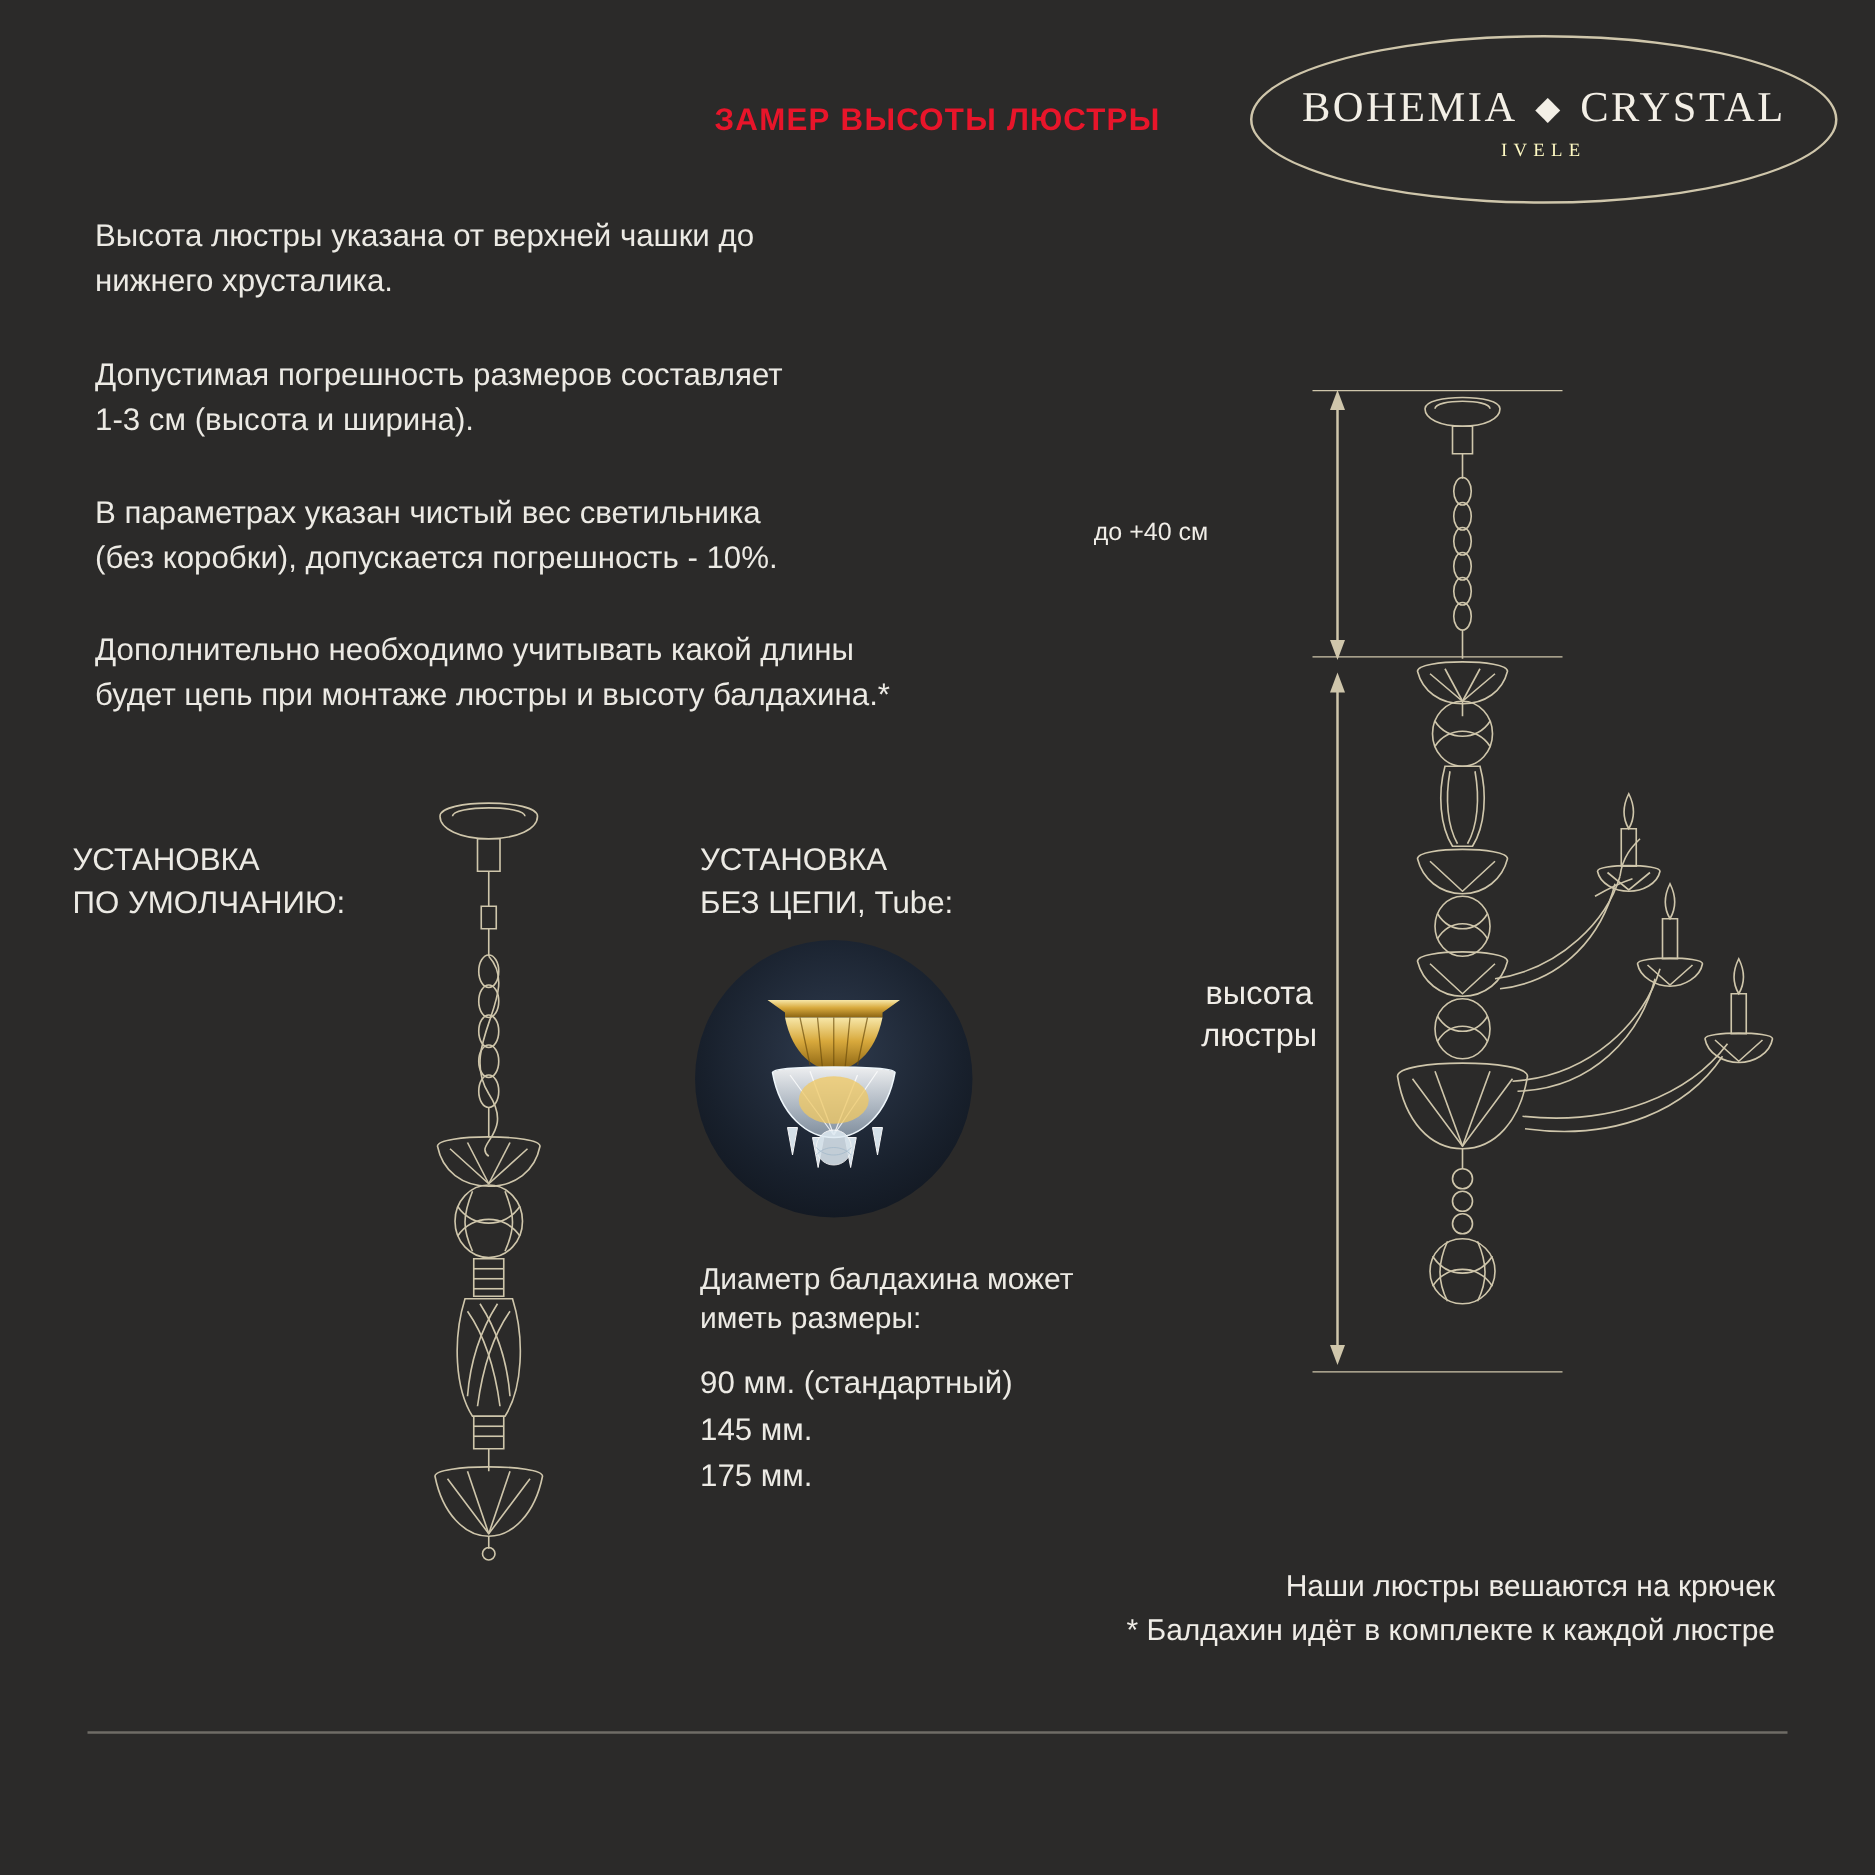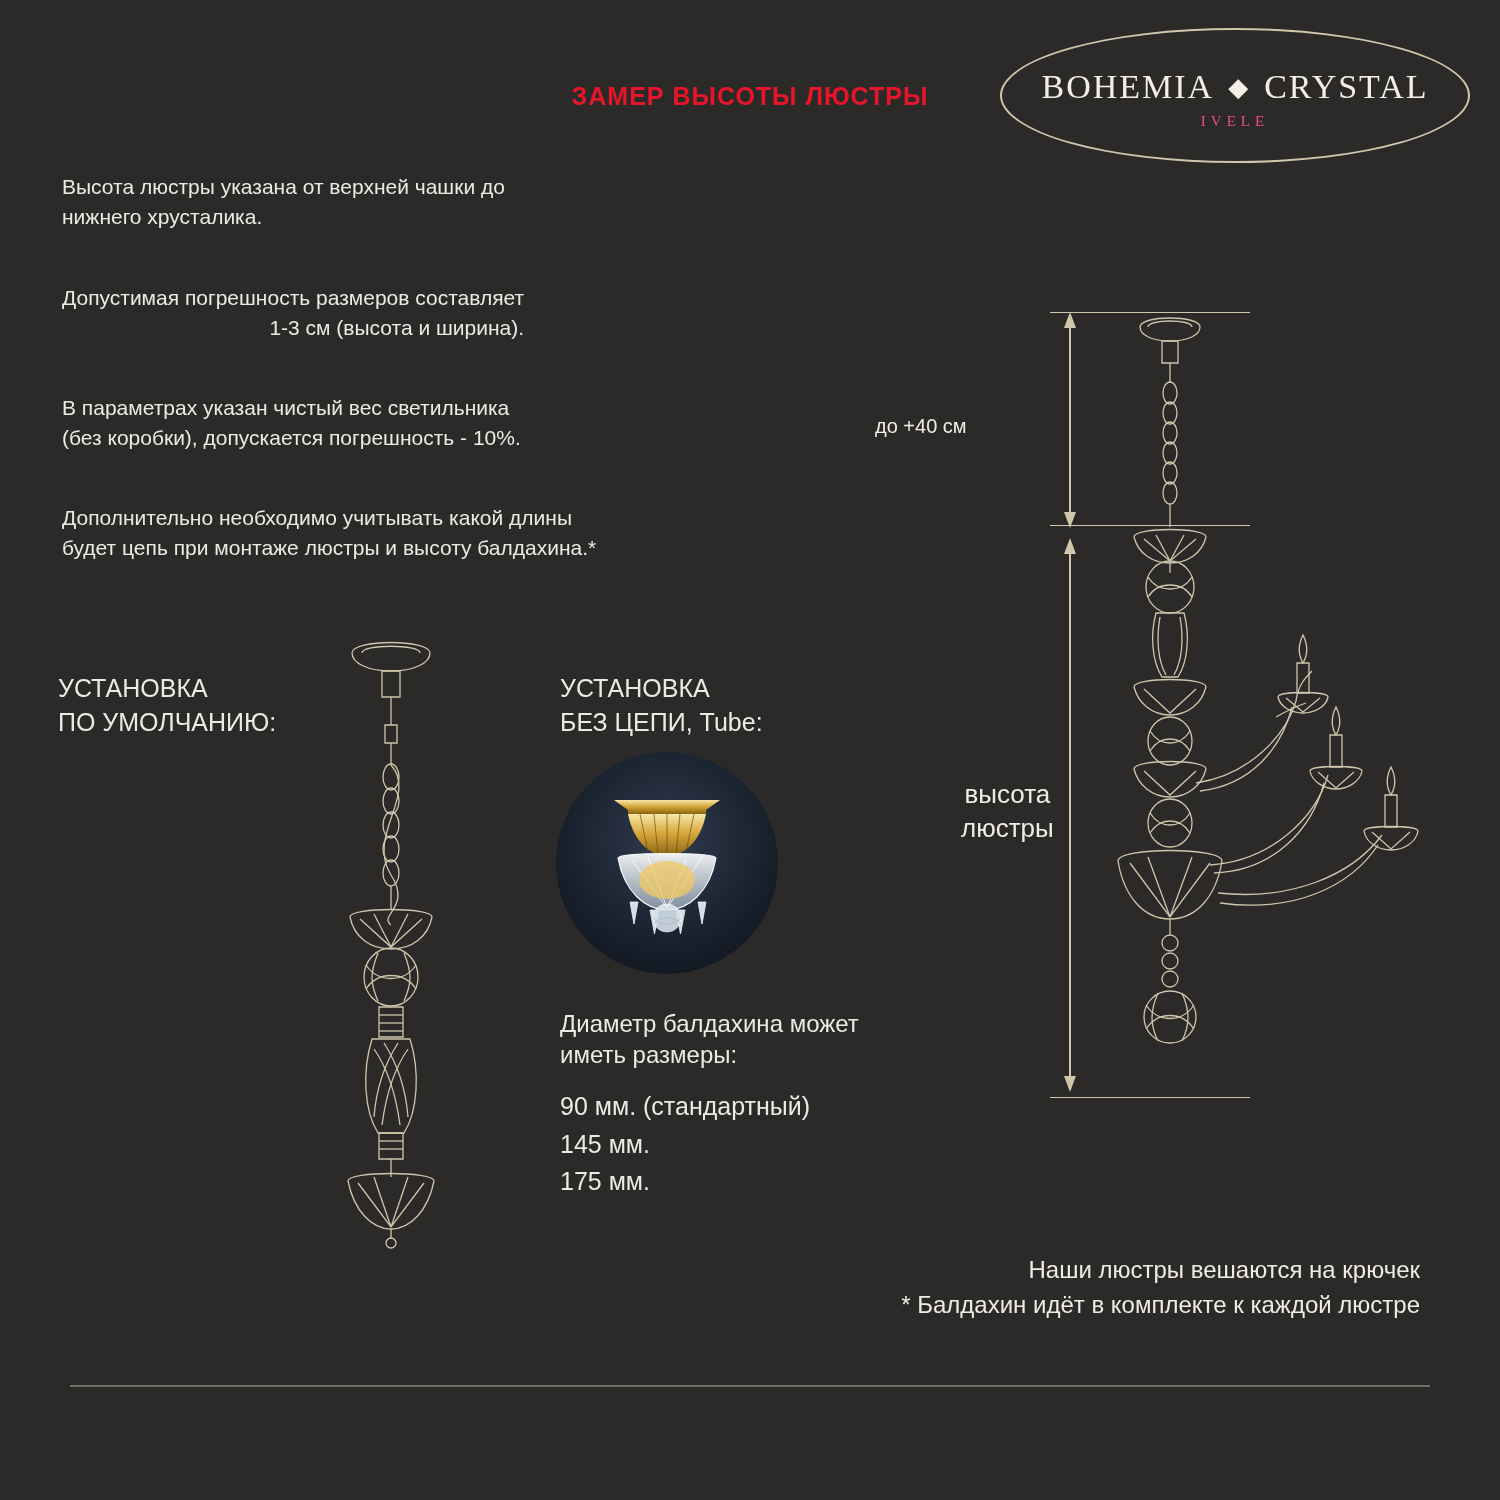--- a/index.html
+++ b/index.html
@@ -65,34 +65,34 @@
   }
   .logo .sub {
     position: absolute;
     left: 0;
     top: 85px;
     width: 470px;
     text-align: center;
     font-family: "Liberation Serif", serif;
     font-size: 15px;
     letter-spacing: 5px;
-    color: #ec4899;
+    color: #fef9c3;
   }
 
   
   .para {
     position: absolute;
-    left: 62px;
-    font-size: 21px;
+    left: 76px;
+    font-size: 25px;
     line-height: 1.42;
     color: #eceae4;
     white-space: pre-line;
   }
   .p1 { top: 172px; }
-  .p2 { top: 283px; text-align: right; }
+  .p2 { top: 283px; }
   .p3 { top: 393px; }
   .p4 { top: 503px; }
 
   
   .inst-label {
     position: absolute;
     font-size: 25px;
     line-height: 1.35;
     color: #eceae4;
     white-space: pre-line;

